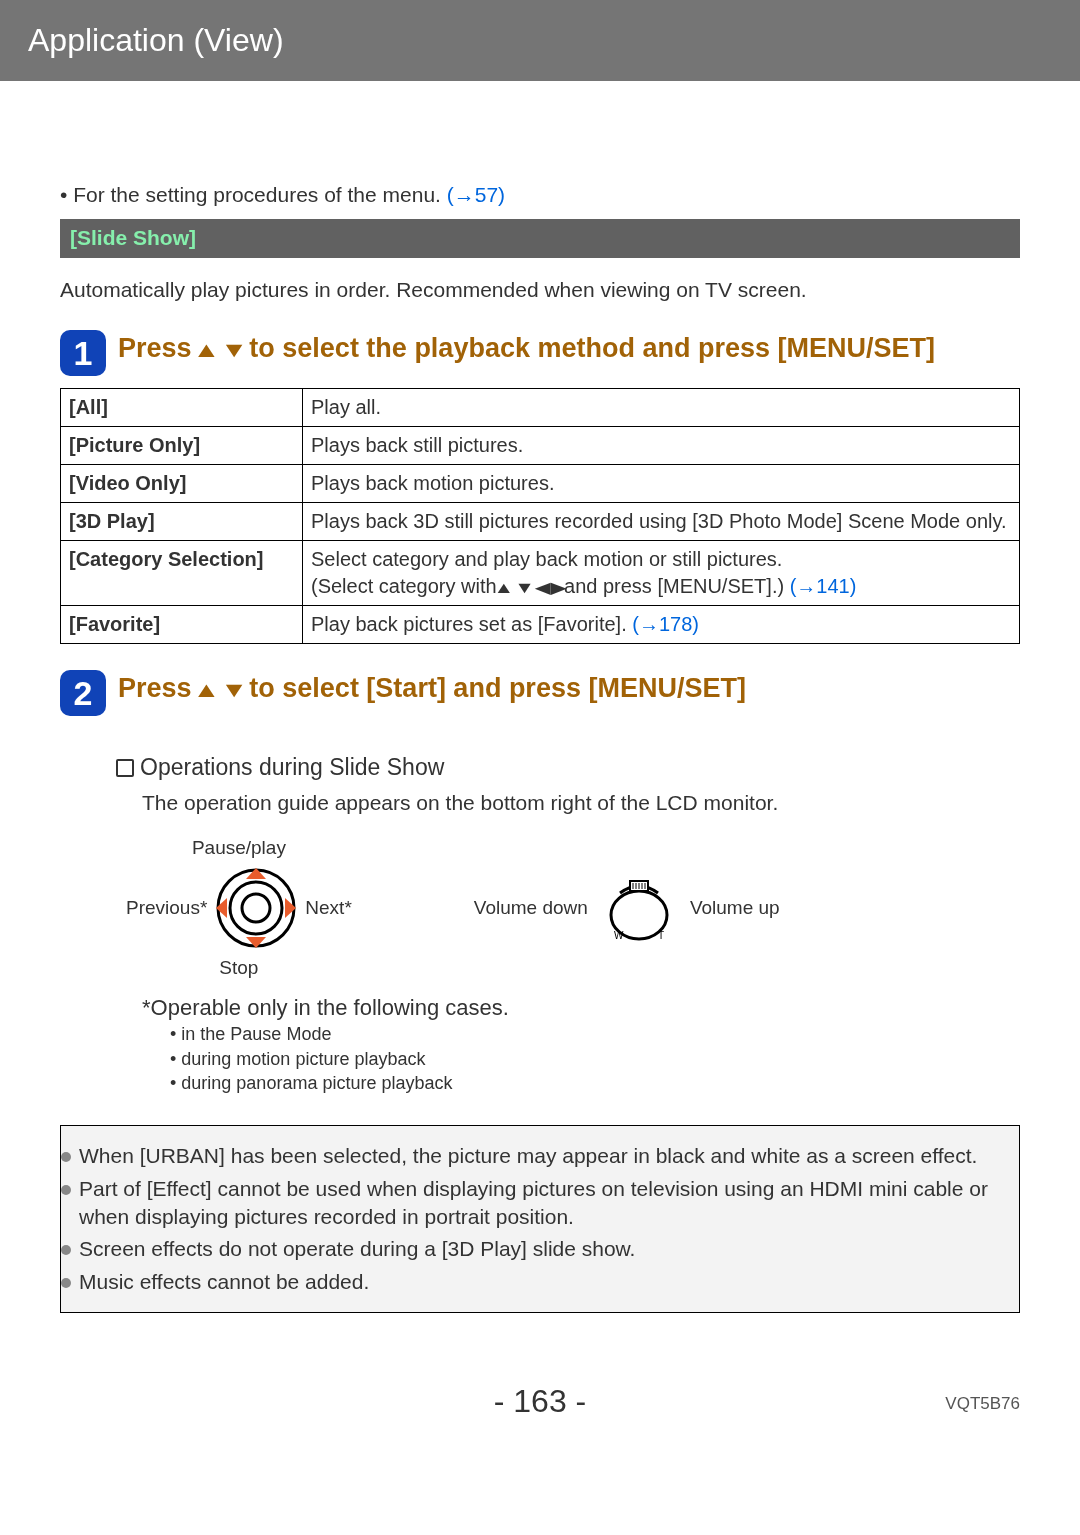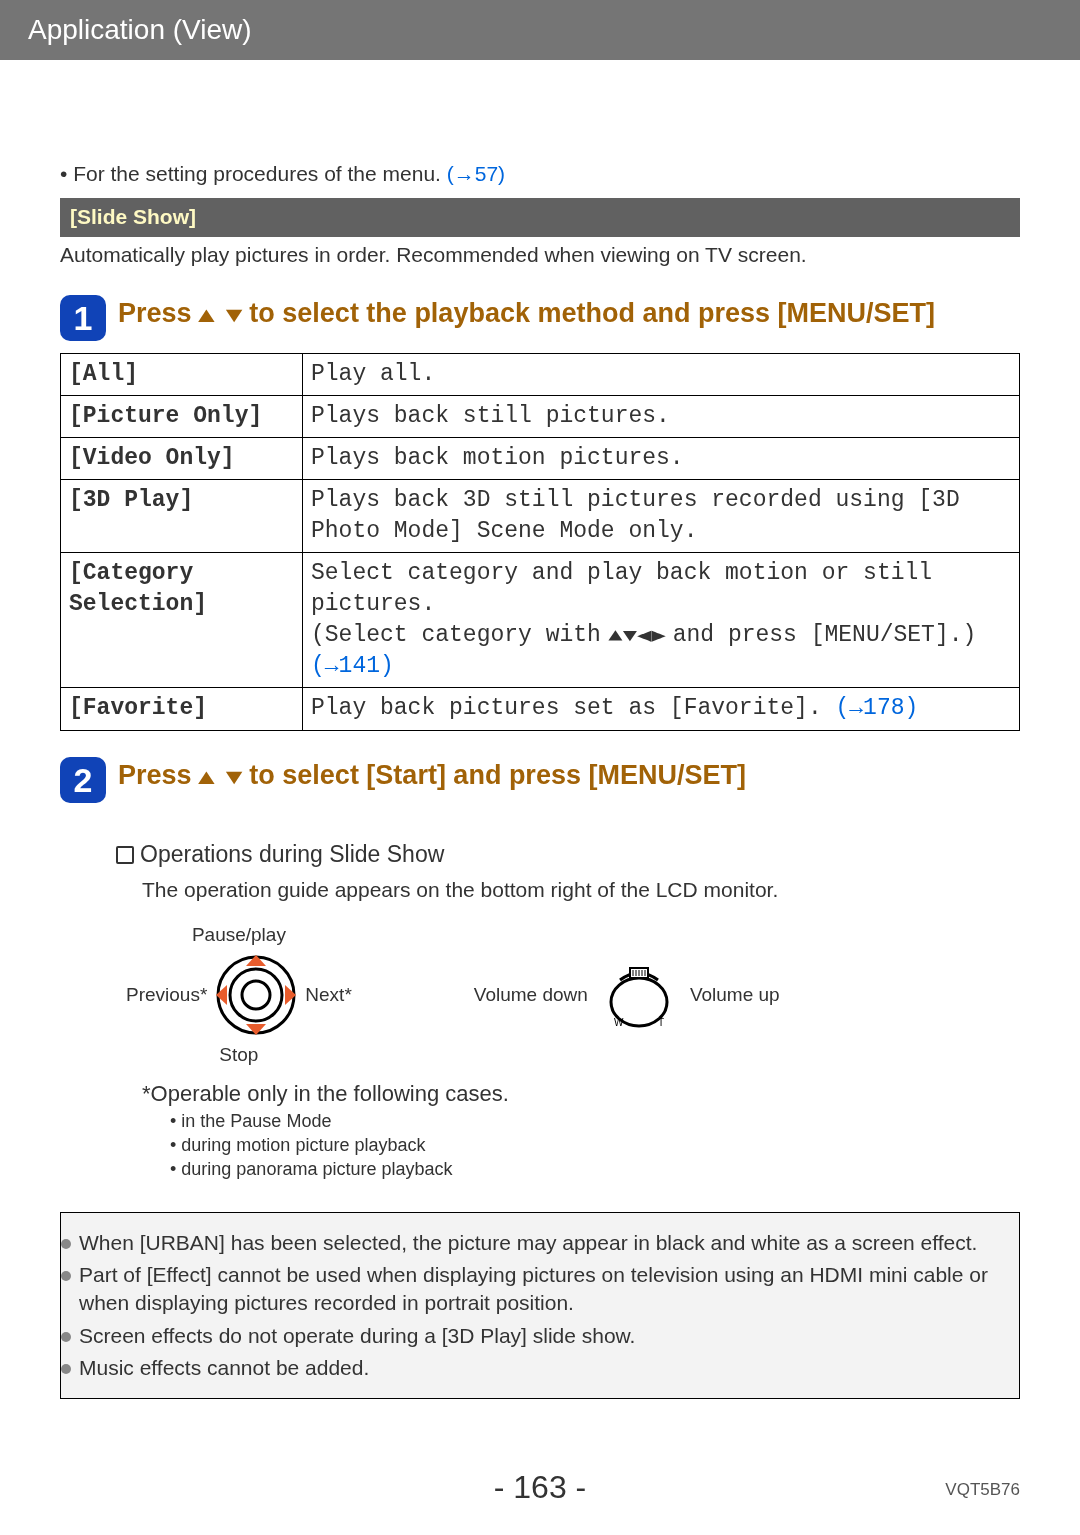--- a/index.html
+++ b/index.html
@@ -5,36 +5,36 @@
   body {
     margin: 0;
     font-family: Arial, Helvetica, sans-serif;
     color: #333;
     background: #fff;
     width: 1080px;
   }
   .header {
     background: #757575;
     color: #fff;
-    font-size: 28px;
-    padding: 14px 28px;
+    font-size: 32px;
+    padding: 22px 28px;
   }
   .content {
     padding: 100px 60px 30px 60px;
     font-size: 21px;
     line-height: 1.35;
   }
   .link { color: #0066dd; }
   .sectionbar {
     background: #616161;
-    color: #fef9c3;
+    color: #86efac;
     font-weight: bold;
     font-size: 21px;
     padding: 5px 10px;
-    margin: 10px 0 4px 0;
+    margin: 10px 0 18px 0;
   }
   .step {
     display: flex;
     align-items: flex-start;
     margin: 26px 0 12px 0;
   }
   .step-badge {
     width: 46px;
     height: 46px;
     border-radius: 10px;
@@ -51,22 +51,21 @@
     font-weight: bold;
     font-size: 27px;
     line-height: 1.2;
     color: #a16207;
     padding-top: 2px;
   }
   table.opts {
     border-collapse: collapse;
     width: 100%;
     margin: 6px 8px 10px 0;
-    font-size: 23px;
-    font-family: Liberation Mono, monospace;
+    font-size: 20px;
   }
   table.opts td {
     border: 1px solid #000;
     padding: 5px 8px;
     vertical-align: top;
   }
   table.opts td.k { font-weight: bold; width: 225px; }
   .subhead {
     font-weight: normal;
     font-size: 23px;

